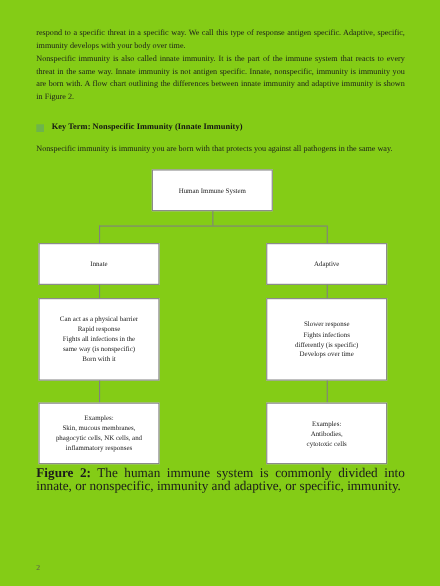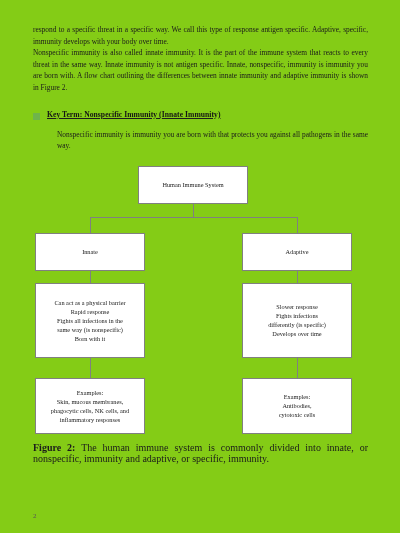--- a/index.html
+++ b/index.html
@@ -28,29 +28,28 @@
     top: 24px;
     width: 335px;
   }
   p.body-text {
     margin: 0 0 0 0;
     font-size: 7.4px;
     line-height: 11.6px;
     text-align: justify;
     color: #1b1b1b;
   }
-  p.body-text.spaced { margin-top: 9px; margin-left: 24px; }
+  p.body-text.spaced { margin-top: 9px; }
 
   
   .keyterm {
     display: flex;
     align-items: flex-end;
     margin-top: 16px;
     margin-bottom: 0;
-    text-decoration: underline;
   }
   .keyterm-swatch {
     width: 7px;
     height: 7px;
     background: #6EB44B;
     display: inline-block;
     margin-right: 7px;
     flex: 0 0 auto;
   }
   .keyterm-label {
@@ -87,22 +86,22 @@
 
   .fc-line {
     position: absolute;
     background: #808080;
   }
   .fc-line.v { width: 1px; }
   .fc-line.h { height: 1px; }
 
   
   .caption {
-    margin-top: 8px;
-    font-size: 10px;
+    margin-top: 3px;
+    font-size: 12px;
     line-height: 11.2px;
     text-align: justify;
     color: #1b1b1b;
   }
   .caption b { font-weight: bold; }
 
   .page-number {
     position: absolute;
     left: 33px;
     top: 512px;

